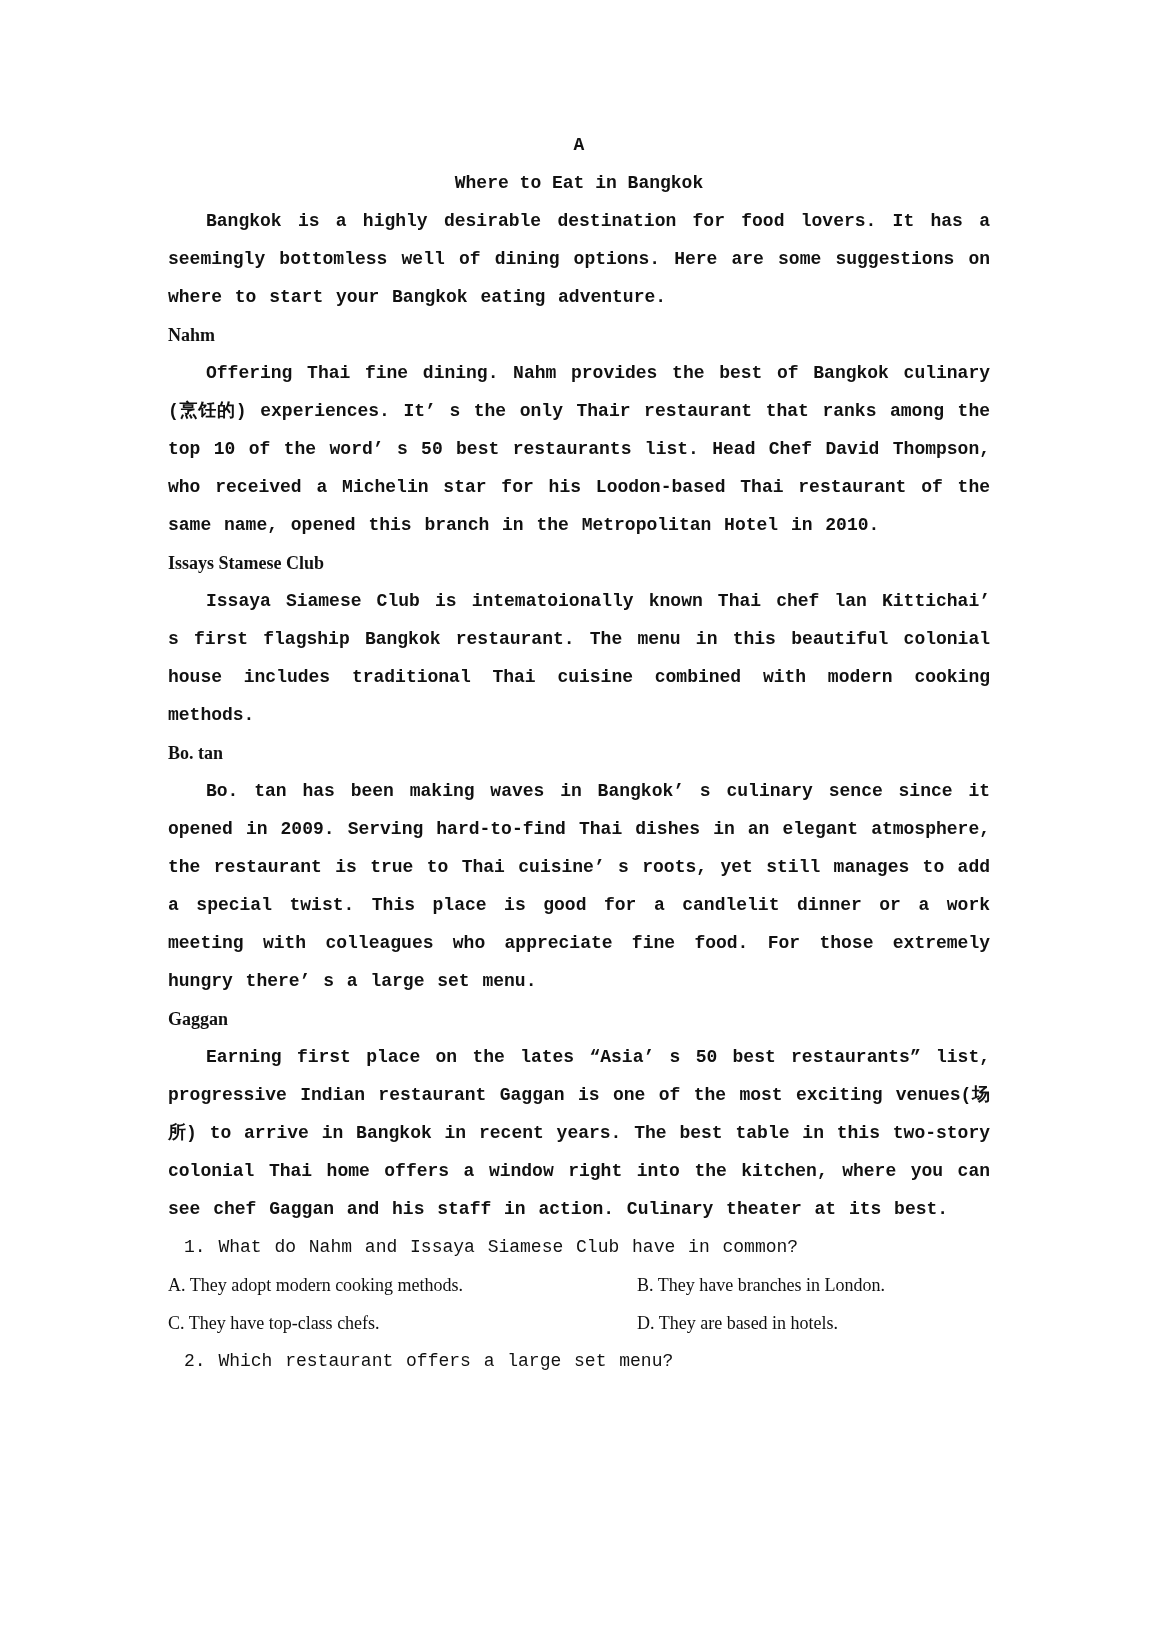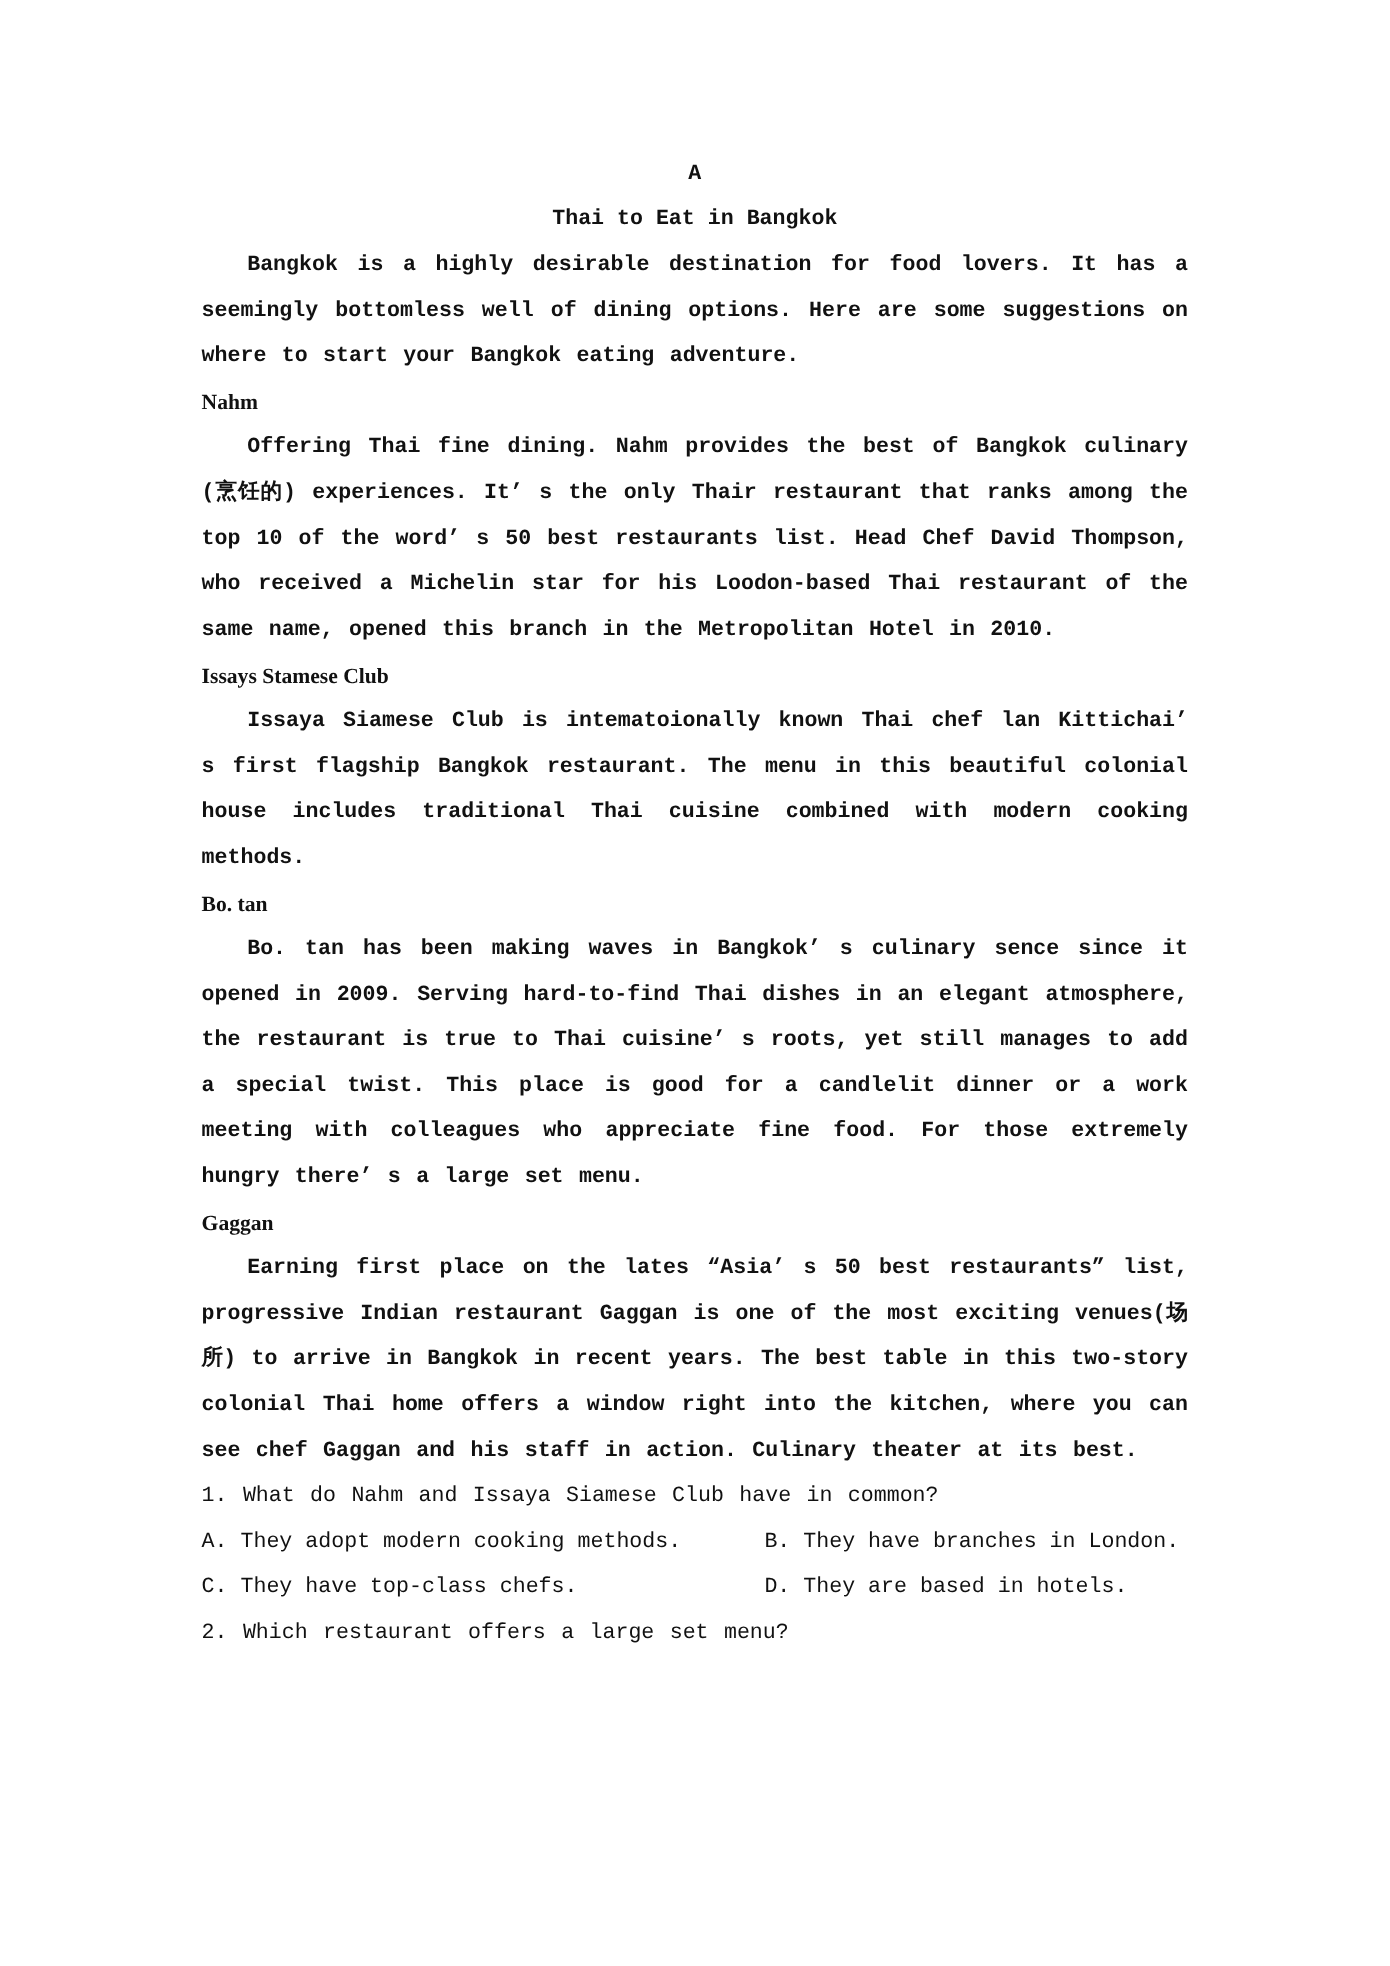--- a/index.html
+++ b/index.html
@@ -22,35 +22,35 @@
     text-indent: 38px;
     word-spacing: 2px;
     font-weight: bold;
   }
   .heading {
     font-weight: bold;
     font-size: 18px;
     line-height: 38px;
     font-family: Liberation Serif, serif;
   }
-  .qline { text-align: left; word-spacing: 2px; }
-  .opt-row { display: flex; }
+  .qline { text-align: left; word-spacing: 2px; margin-left: 16px; }
+  .opt-row { display: flex; font-family: Liberation Serif, serif; }
   .opt { white-space: nowrap; }
   .col-wide { width: 454px; flex: 0 0 454px; }
   .col-third { width: 227px; flex: 0 0 227px; }
   .col-rest { flex: 1 1 auto; margin-left: 15px; }
 </style>
 </head>
 <body>
 
 <div class="page">
 
   <div class="center bold">A</div>
 
-  <div class="center bold">Thai to Eat in Bangkok</div>
+  <div class="center bold">Where to Eat in Bangkok</div>
 
   <p class="para">Bangkok is a highly desirable destination for food lovers. It has a seemingly bottomless well of dining options. Here are some suggestions on where to start your Bangkok eating adventure.</p>
 
   <div class="heading">Nahm</div>
   <p class="para">Offering Thai fine dining. Nahm provides the best of Bangkok culinary (烹饪的) experiences. It’ s the only Thair restaurant that ranks among the top 10 of the word’ s 50 best restaurants list. Head Chef David Thompson, who received a Michelin star for his Loodon-based Thai restaurant of the same name, opened this branch in the Metropolitan Hotel in 2010.</p>
 
   <div class="heading">Issays Stamese Club</div>
   <p class="para">Issaya Siamese Club is intematoionally known Thai chef lan Kittichai’ s first flagship Bangkok restaurant. The menu in this beautiful colonial house includes traditional Thai cuisine combined with modern cooking methods.</p>
 
   <div class="heading">Bo. tan</div>

